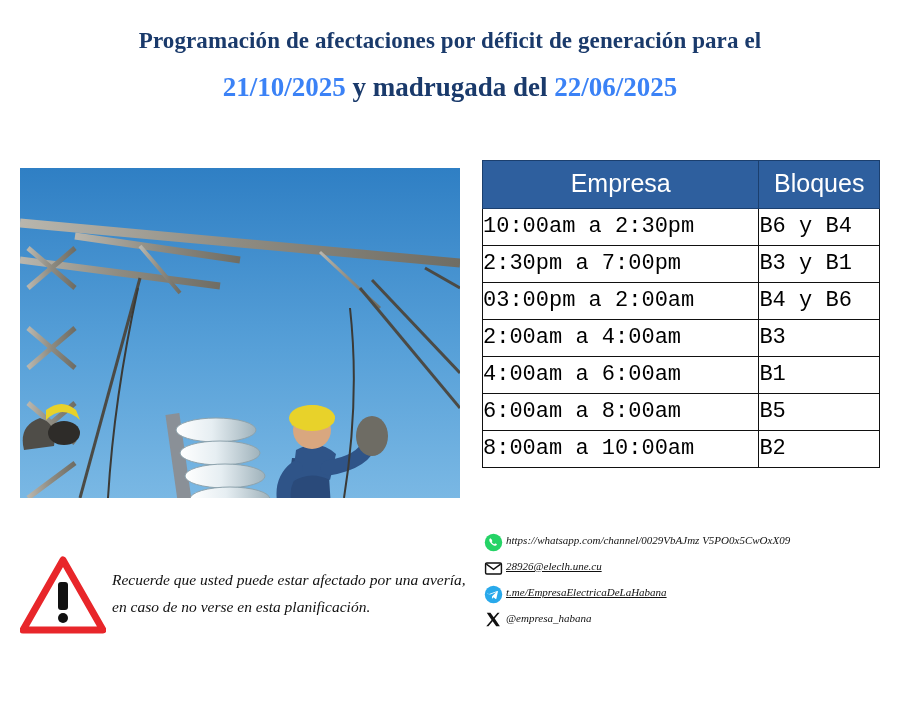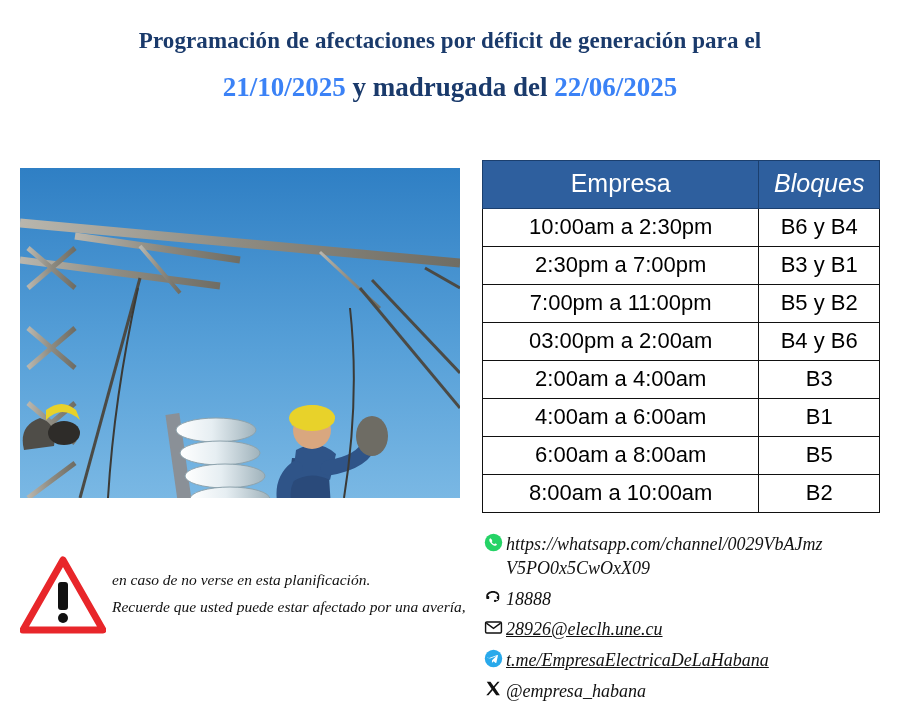--- a/index.html
+++ b/index.html
@@ -73,28 +73,28 @@
   table.sched th {
     background: #2e5f9e;
     color: #ffffff;
     font-weight: normal;
     font-size: 25px;
     padding: 8px 0 10px 0;
     border: 1px solid #1b3f6e;
     text-align: center;
   }
   table.sched th.col-h { width: 278px; }
-  table.sched th.col-b { width: 120px; font-style: italic; }
+  table.sched th.col-b { width: 120px; }
   table.sched td {
     border: 1px solid #111111;
-    text-align: center;
     font-size: 22px;
     color: #000000;
     padding: 5px 0 6px 0;
     background: #ffffff;
+    font-family: Liberation Mono, monospace;
   }
 
   
   .warning {
     position: absolute;
     left: 20px;
     top: 392px;
     width: 450px;
     display: flex;
     align-items: flex-start;
@@ -114,21 +114,21 @@
   }
 
   
   .contacts {
     position: absolute;
     left: 480px;
     top: 372px;
     width: 340px;
     font-family: "Liberation Serif", serif;
     font-style: italic;
-    font-size: 18px;
+    font-size: 11px;
     color: #111111;
   }
   .c-row {
     display: flex;
     align-items: flex-start;
     margin-bottom: 6px;
   }
   .c-icon {
     width: 26px;
     flex: 0 0 26px;
@@ -256,24 +256,20 @@
       <tbody>
         <tr>
           <td>10:00am a 2:30pm</td>
           <td>B6 y B4</td>
         </tr>
         <tr>
           <td>2:30pm a 7:00pm</td>
           <td>B3 y B1</td>
         </tr>
         <tr>
-          <td>7:00pm a 11:00pm</td>
-          <td>B5 y B2</td>
-        </tr>
-        <tr>
           <td>03:00pm a 2:00am</td>
           <td>B4 y B6</td>
         </tr>
         <tr>
           <td>2:00am a 4:00am</td>
           <td>B3</td>
         </tr>
         <tr>
           <td>4:00am a 6:00am</td>
           <td>B1</td>
@@ -292,45 +288,37 @@
 
   <div class="warning">
     <div class="warn-icon">
       <svg width="86" height="78" viewBox="0 0 86 78">
         <polygon points="43,4 83,74 3,74" fill="#ffffff" stroke="#e8262a" stroke-width="7" stroke-linejoin="round"></polygon>
         <rect x="38" y="26" width="10" height="28" rx="3" fill="#111111"></rect>
         <circle cx="43" cy="62" r="5" fill="#111111"></circle>
       </svg>
     </div>
     <div class="warn-text">
+      <div>Recuerde que  usted puede estar afectado por una  avería,</div>
       <div>en caso de  no  verse en  esta planificación.</div>
-      <div>Recuerde que  usted puede estar afectado por una  avería,</div>
     </div>
   </div>
 
   <div class="contacts">
 
     <div class="c-row">
       <div class="c-icon">
         <svg width="19" height="19" viewBox="0 0 24 24">
           <circle cx="12" cy="12" r="11" fill="#25D366"></circle>
           <path d="M8.4 6.6c-.4 0-.9.2-1.2.7-.4.6-.7 1.4-.4 2.5.4 1.5 1.6 3.2 3.2 4.5 1.6 1.3 3.3 1.9 4.3 1.9.7 0 1.4-.3 1.7-.9.2-.4.3-.9.2-1.1-.1-.2-1.8-1-2-1-.2 0-.4.1-.6.4-.2.3-.5.7-.7.7-.2 0-.8-.3-1.6-1-.8-.6-1.3-1.4-1.5-1.7-.1-.3 0-.4.2-.6.2-.2.4-.4.5-.6.1-.2 0-.4-.1-.6-.1-.2-.7-1.6-.9-1.9-.2-.3-.4-.3-.6-.3z" fill="#ffffff"></path>
         </svg>
       </div>
       <div class="c-text">https://whatsapp.com/channel/0029VbAJmz V5PO0x5CwOxX09</div>
     </div>
 
-    <div class="c-row">
-      <div class="c-icon">
-        <svg width="18" height="18" viewBox="0 0 24 24">
-          <path d="M12 4C7 4 3 7 3 10.5v3c0 .6.4 1 1 1h2c.6 0 1-.4 1-1v-2c0-.6-.4-1-1-1h-.9C5.7 8.2 8.5 6.2 12 6.2s6.3 2 6.9 4.3H18c-.6 0-1 .4-1 1v2c0 .6.4 1 1 1h.8c-.1.9-.8 1.6-2.3 1.9-.3-.5-.9-.8-1.5-.8-1 0-1.8.7-1.8 1.6s.8 1.6 1.8 1.6c.8 0 1.4-.4 1.7-1.1 2.4-.4 3.6-1.8 3.6-3.7v-3C21 7 17 4 12 4z" fill="#111111"></path>
-        </svg>
-      </div>
-      <div class="c-text">18888</div>
-    </div>
 
     <div class="c-row">
       <div class="c-icon">
         <svg width="19" height="19" viewBox="0 0 24 24">
           <rect x="2" y="5" width="20" height="14" rx="1.5" fill="none" stroke="#111111" stroke-width="1.8"></rect>
           <path d="M3 6.5l9 6.5 9-6.5" fill="none" stroke="#111111" stroke-width="1.8"></path>
         </svg>
       </div>
       <div class="c-text underline">28926@eleclh.une.cu</div>
     </div>

